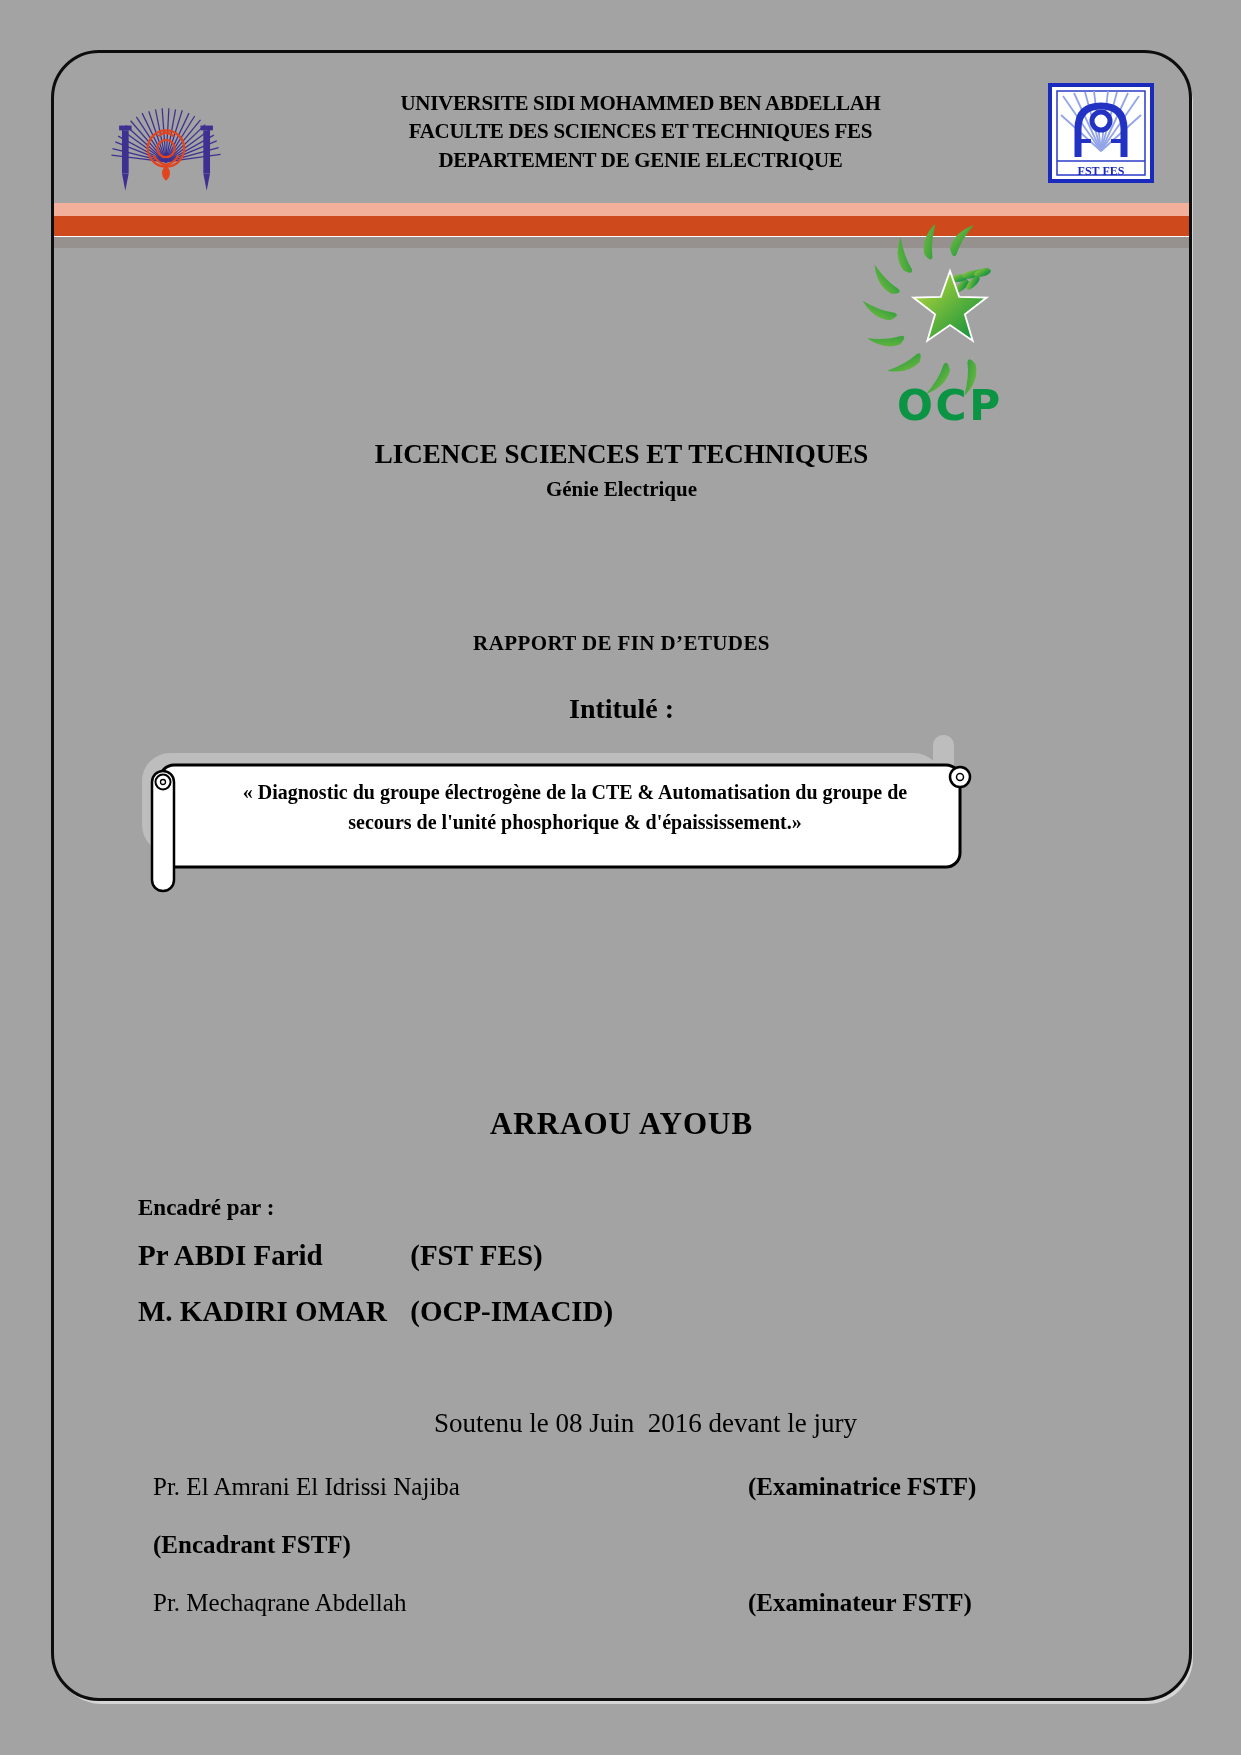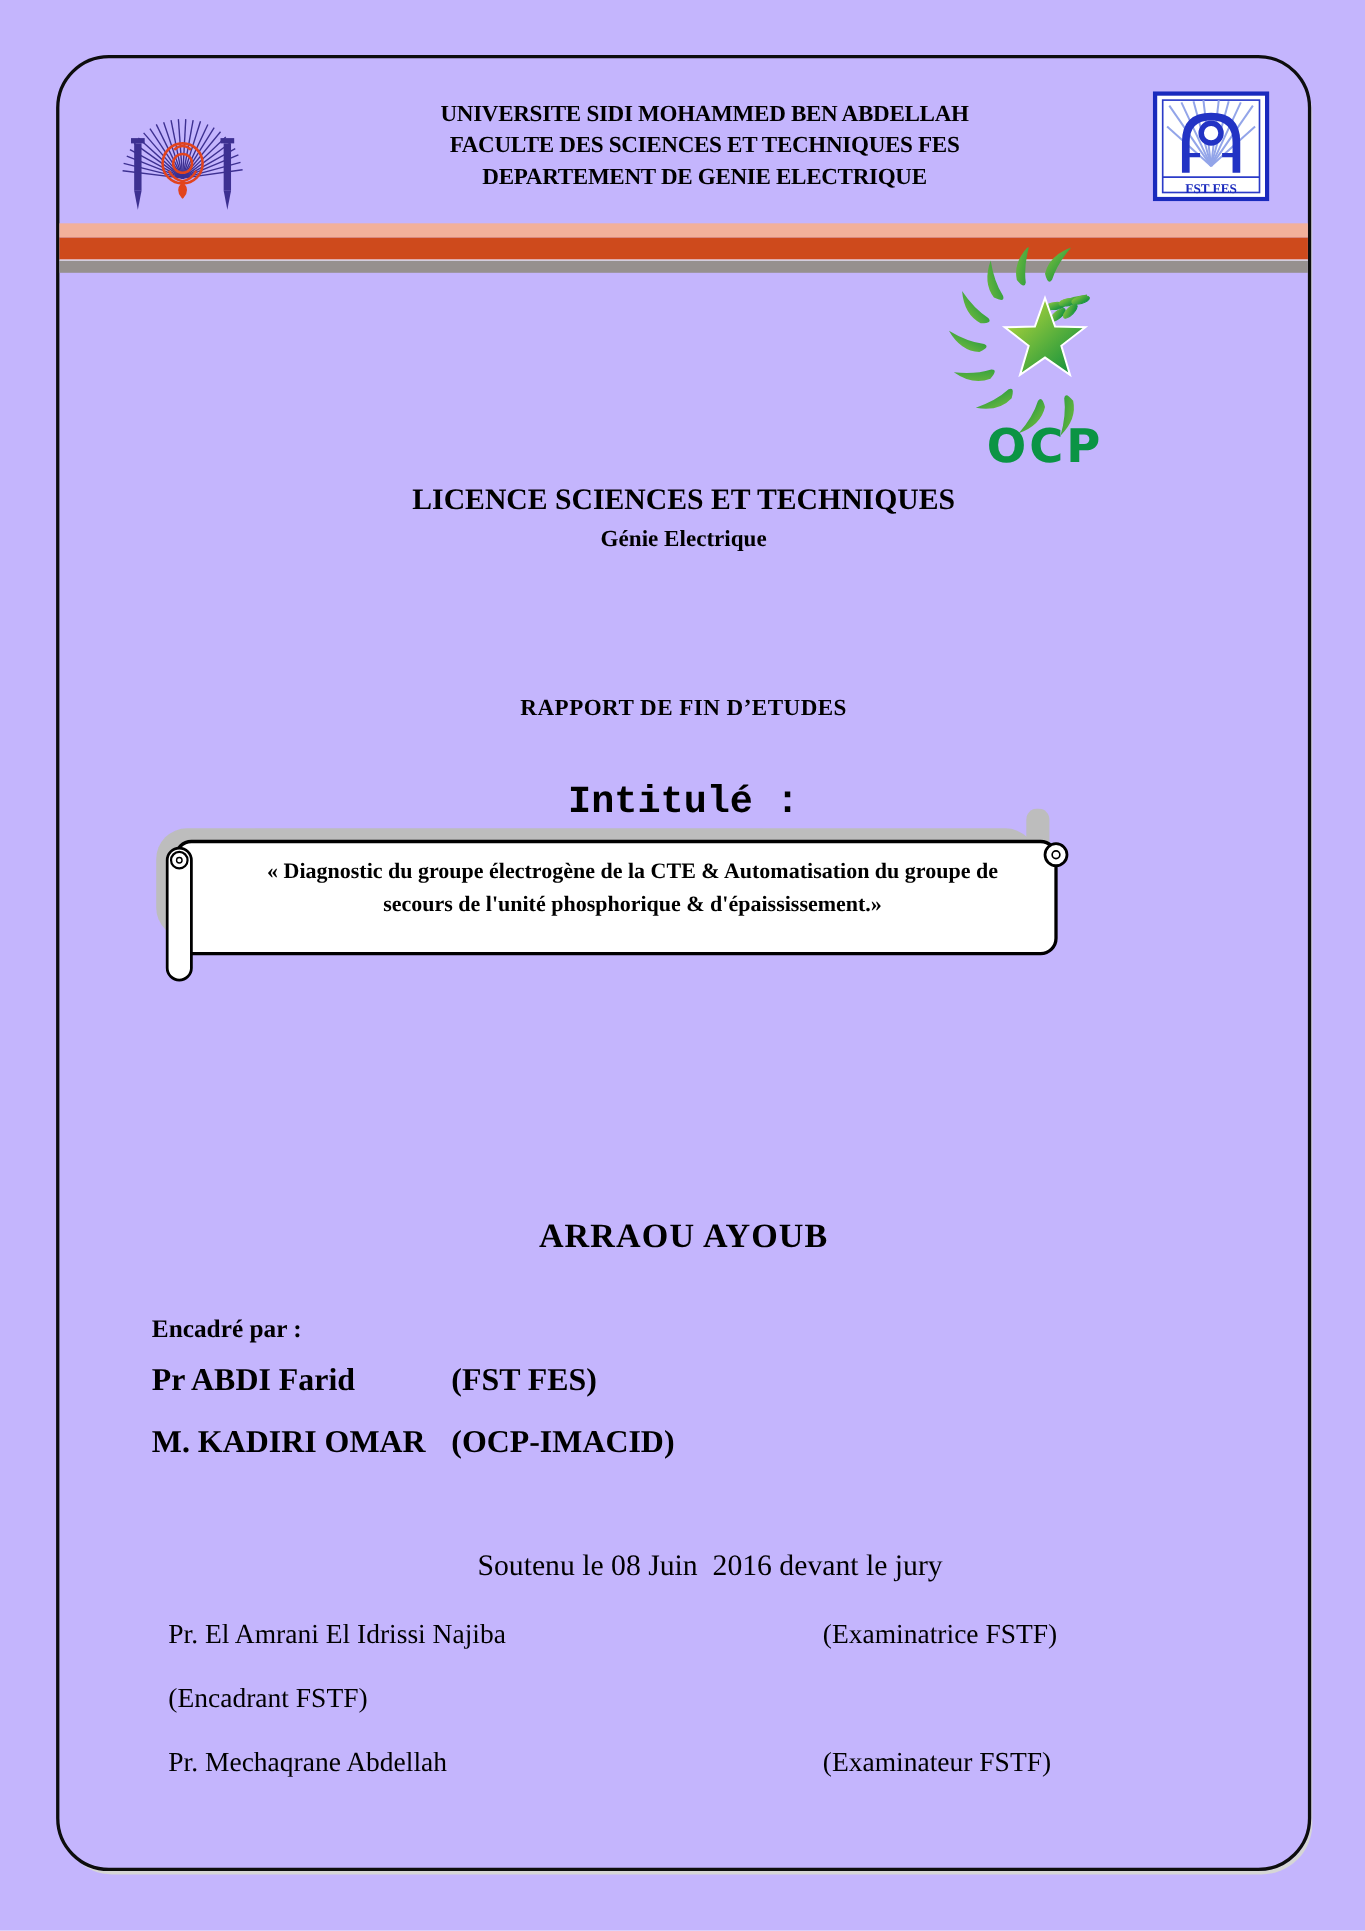--- a/index.html
+++ b/index.html
@@ -1,18 +1,18 @@
 <!DOCTYPE html>
 <html><head>
 <meta charset="utf-8">
 <style>
   * { margin:0; padding:0; box-sizing:border-box; }
   body { background:#ffffff; }
   .page {
-    position:relative; width:1241px; height:1755px; background:#c4b5fd;
+    position:relative; width:1241px; height:1755px; background:#a3a3a3;
     font-family:"Liberation Serif", serif; color:#000; overflow:hidden;
   }
   .frame {
     position:absolute; left:51px; top:50px; width:1141px; height:1651px;
     border:3px solid #0d0d0d; border-radius:48px;
     box-shadow:3px 5px 0 -2px #d6d6d6;
   }
   
   .header-row { position:absolute; top:22px; left:45px; right:35px; display:flex; align-items:flex-start; }
   .header-text { flex:1; text-align:center; padding-top:14px; font-weight:bold; font-size:21px; line-height:1.35; letter-spacing:-0.3px; }
@@ -25,21 +25,21 @@
   .bar-orange { height:20px; background:#CE4A1C; }
   .bar-gap    { height:1px; background:#ffffff; }
   .bar-shadow { height:11px; background:#96908E; }
   
   .ocp-logo { position:absolute; top:172px; right:148px; width:182px; height:202px; }
   
   .cline { position:absolute; left:0; right:0; text-align:center; }
   .licence-title    { top:386px; font-size:27px; font-weight:bold; }
   .licence-subtitle { top:424px; font-size:21px; font-weight:bold; }
   .report-type      { top:578px; font-size:21px; font-weight:bold; letter-spacing:0.4px; }
-  .intitule-label   { top:656px; font-size:35px; font-weight:bold;font-family:Liberation Mono, monospace; }
+  .intitule-label   { top:640px; font-size:28px; font-weight:bold; }
   .realise-label    { top:978px; font-size:28px; font-weight:bold; }
   .author-name      { top:1053px; font-size:31px; font-weight:bold; letter-spacing:1px; }
   
   .banner { position:absolute; top:682px; left:86px; width:848px; height:162px; }
   .banner svg { position:absolute; inset:0; }
   .banner-text {
     position:absolute; left:64px; right:42px; top:42px; text-align:center;
     font-size:20px; font-weight:bold; line-height:1.5;
   }
   
@@ -48,21 +48,21 @@
   .sup-row { margin-bottom:23px; font-size:29px; }
   .sup-name { display:inline-block; width:265px; font-weight:bold; }
   .sup-aff { font-weight:bold; }
   
   .soutenu-line { top:1355px; font-size:27px; font-weight:normal; white-space:pre;margin-left:48px; }
   .jury-block { position:absolute; left:99px; right:70px; top:1420px; }
   .jury-row { display:flex; margin-bottom:30px; font-size:25px; }
   .jury-left { width:595px; }
   .jury-prefix { font-weight:normal; }
   .jury-name { font-weight:normal; }
-  .jury-role { font-weight:normal; }
+  .jury-role { font-weight:bold; }
 </style>
 </head>
 <body>
 
 <div class="page">
   <div class="frame">
 
     <div class="header-row">
       <svg class="uni-logo" viewBox="0 0 140 130">
         <g stroke="#3D3091" stroke-width="1.3">

